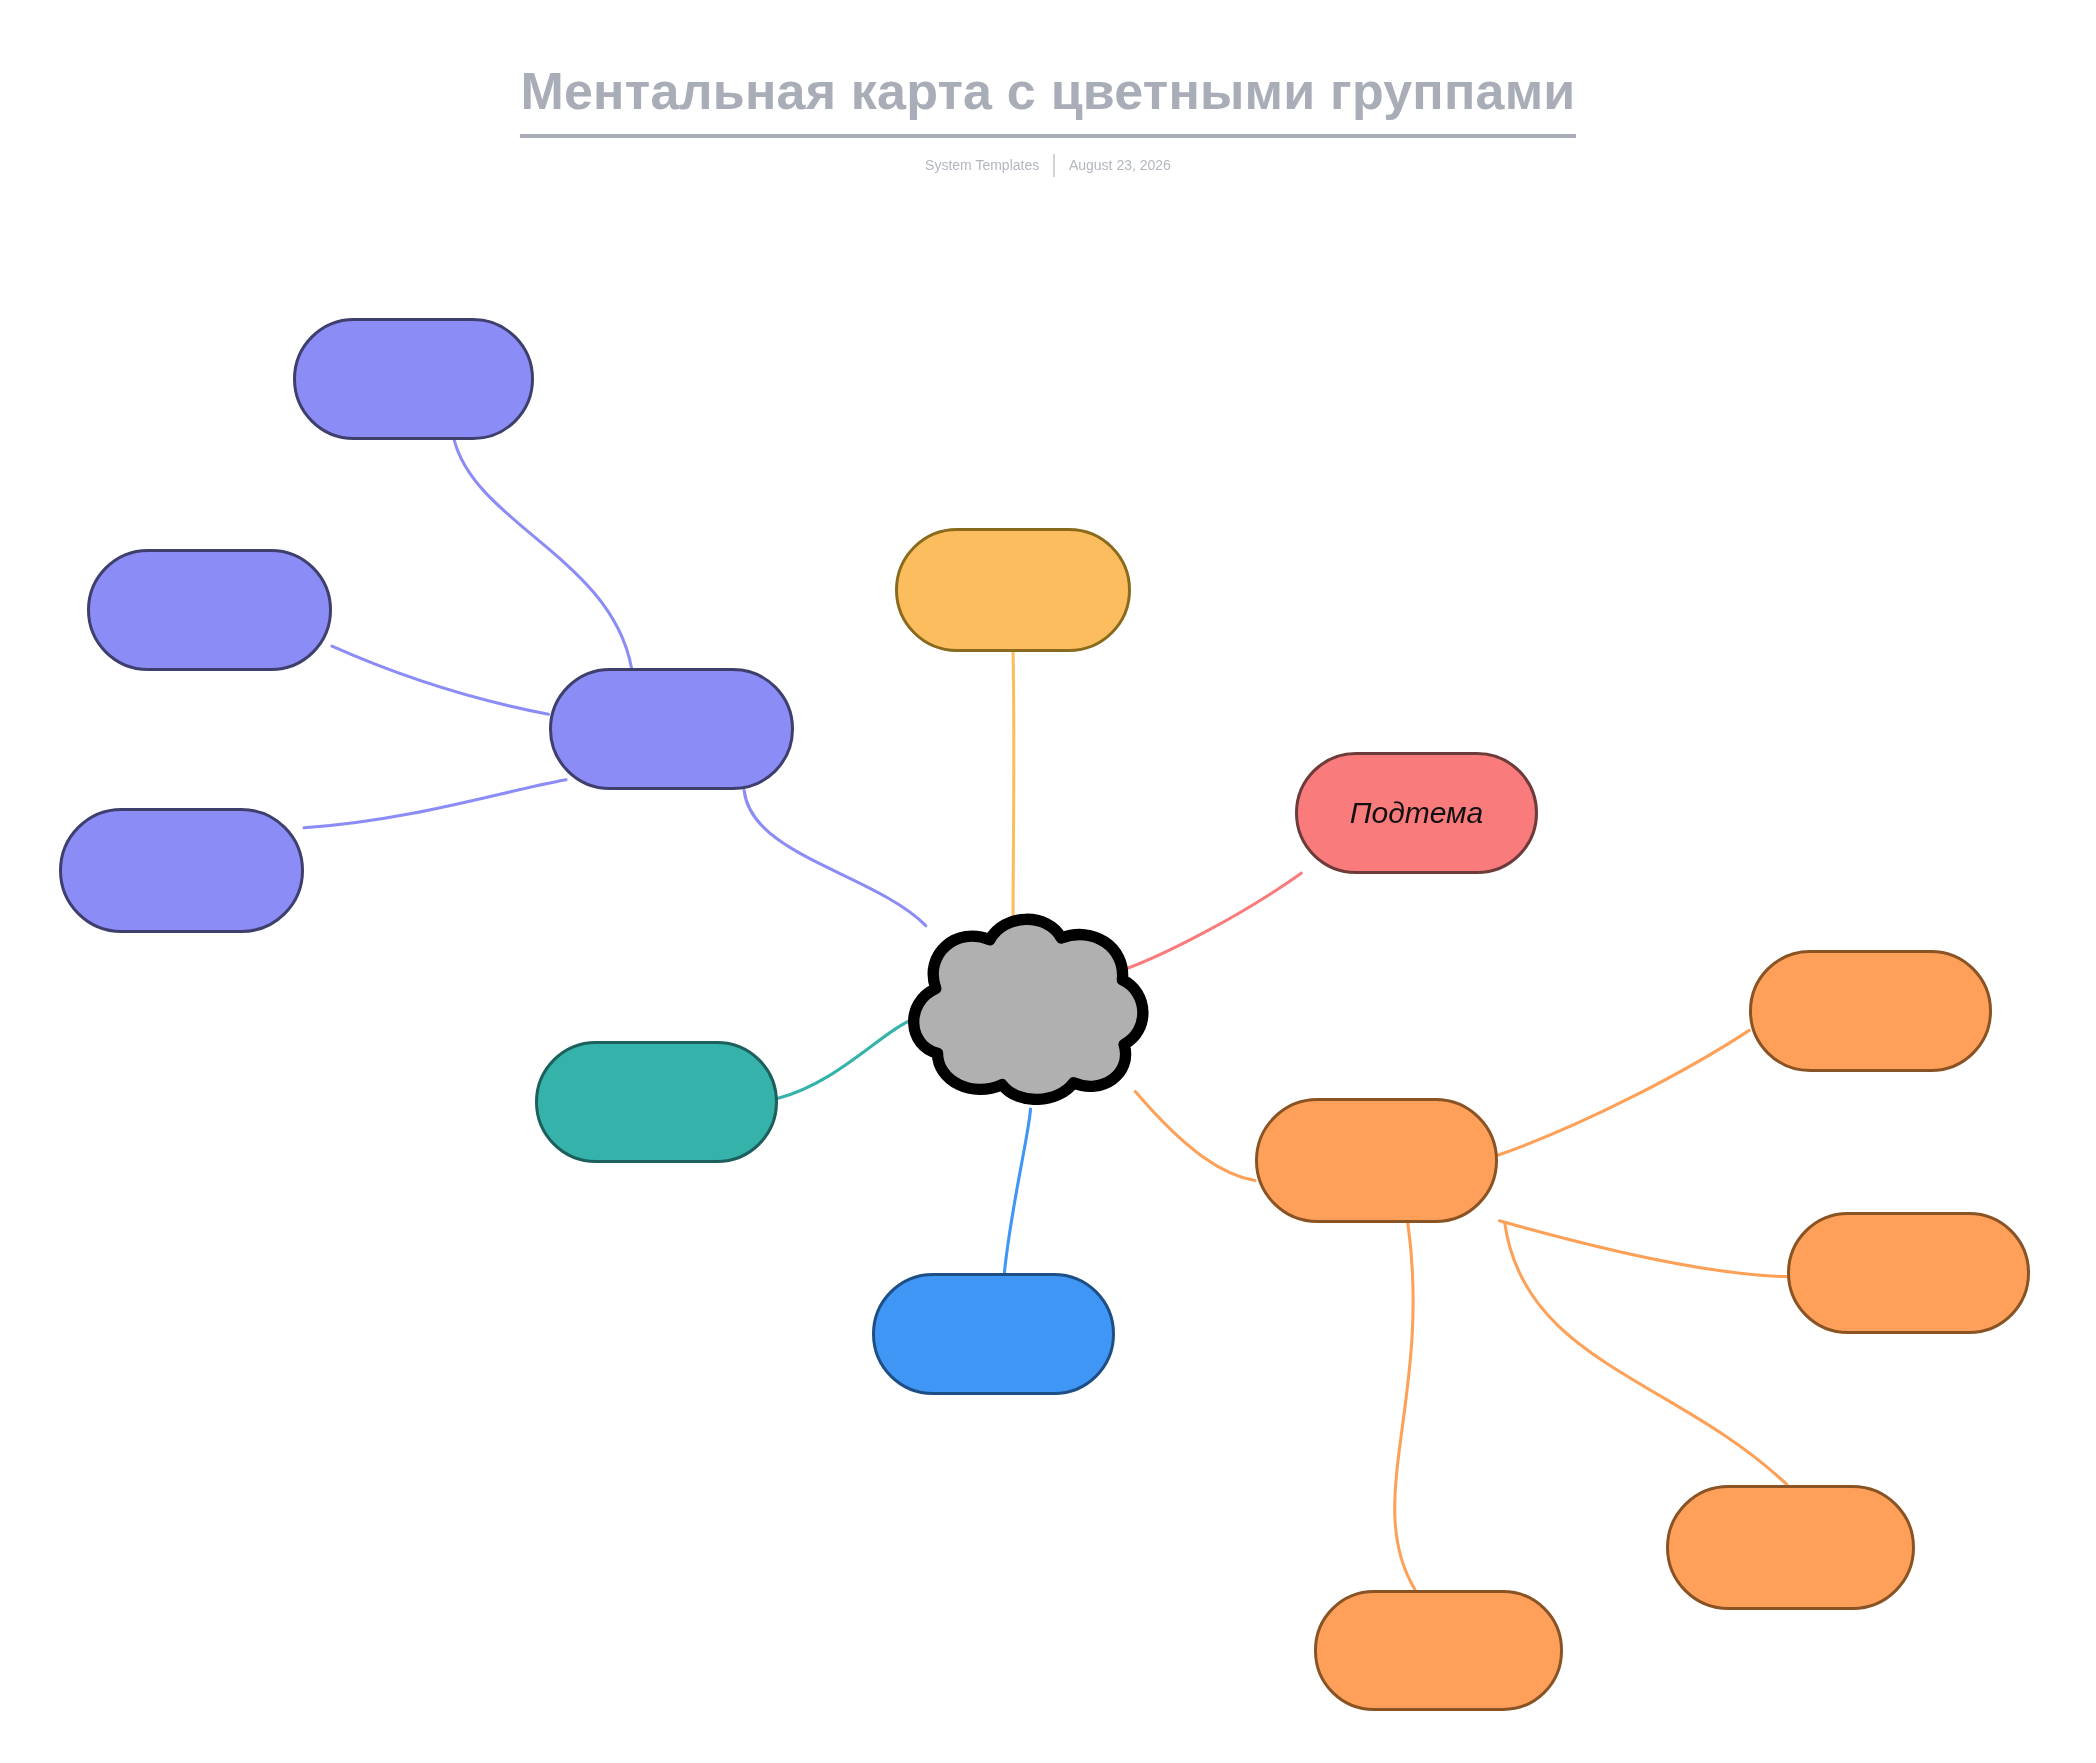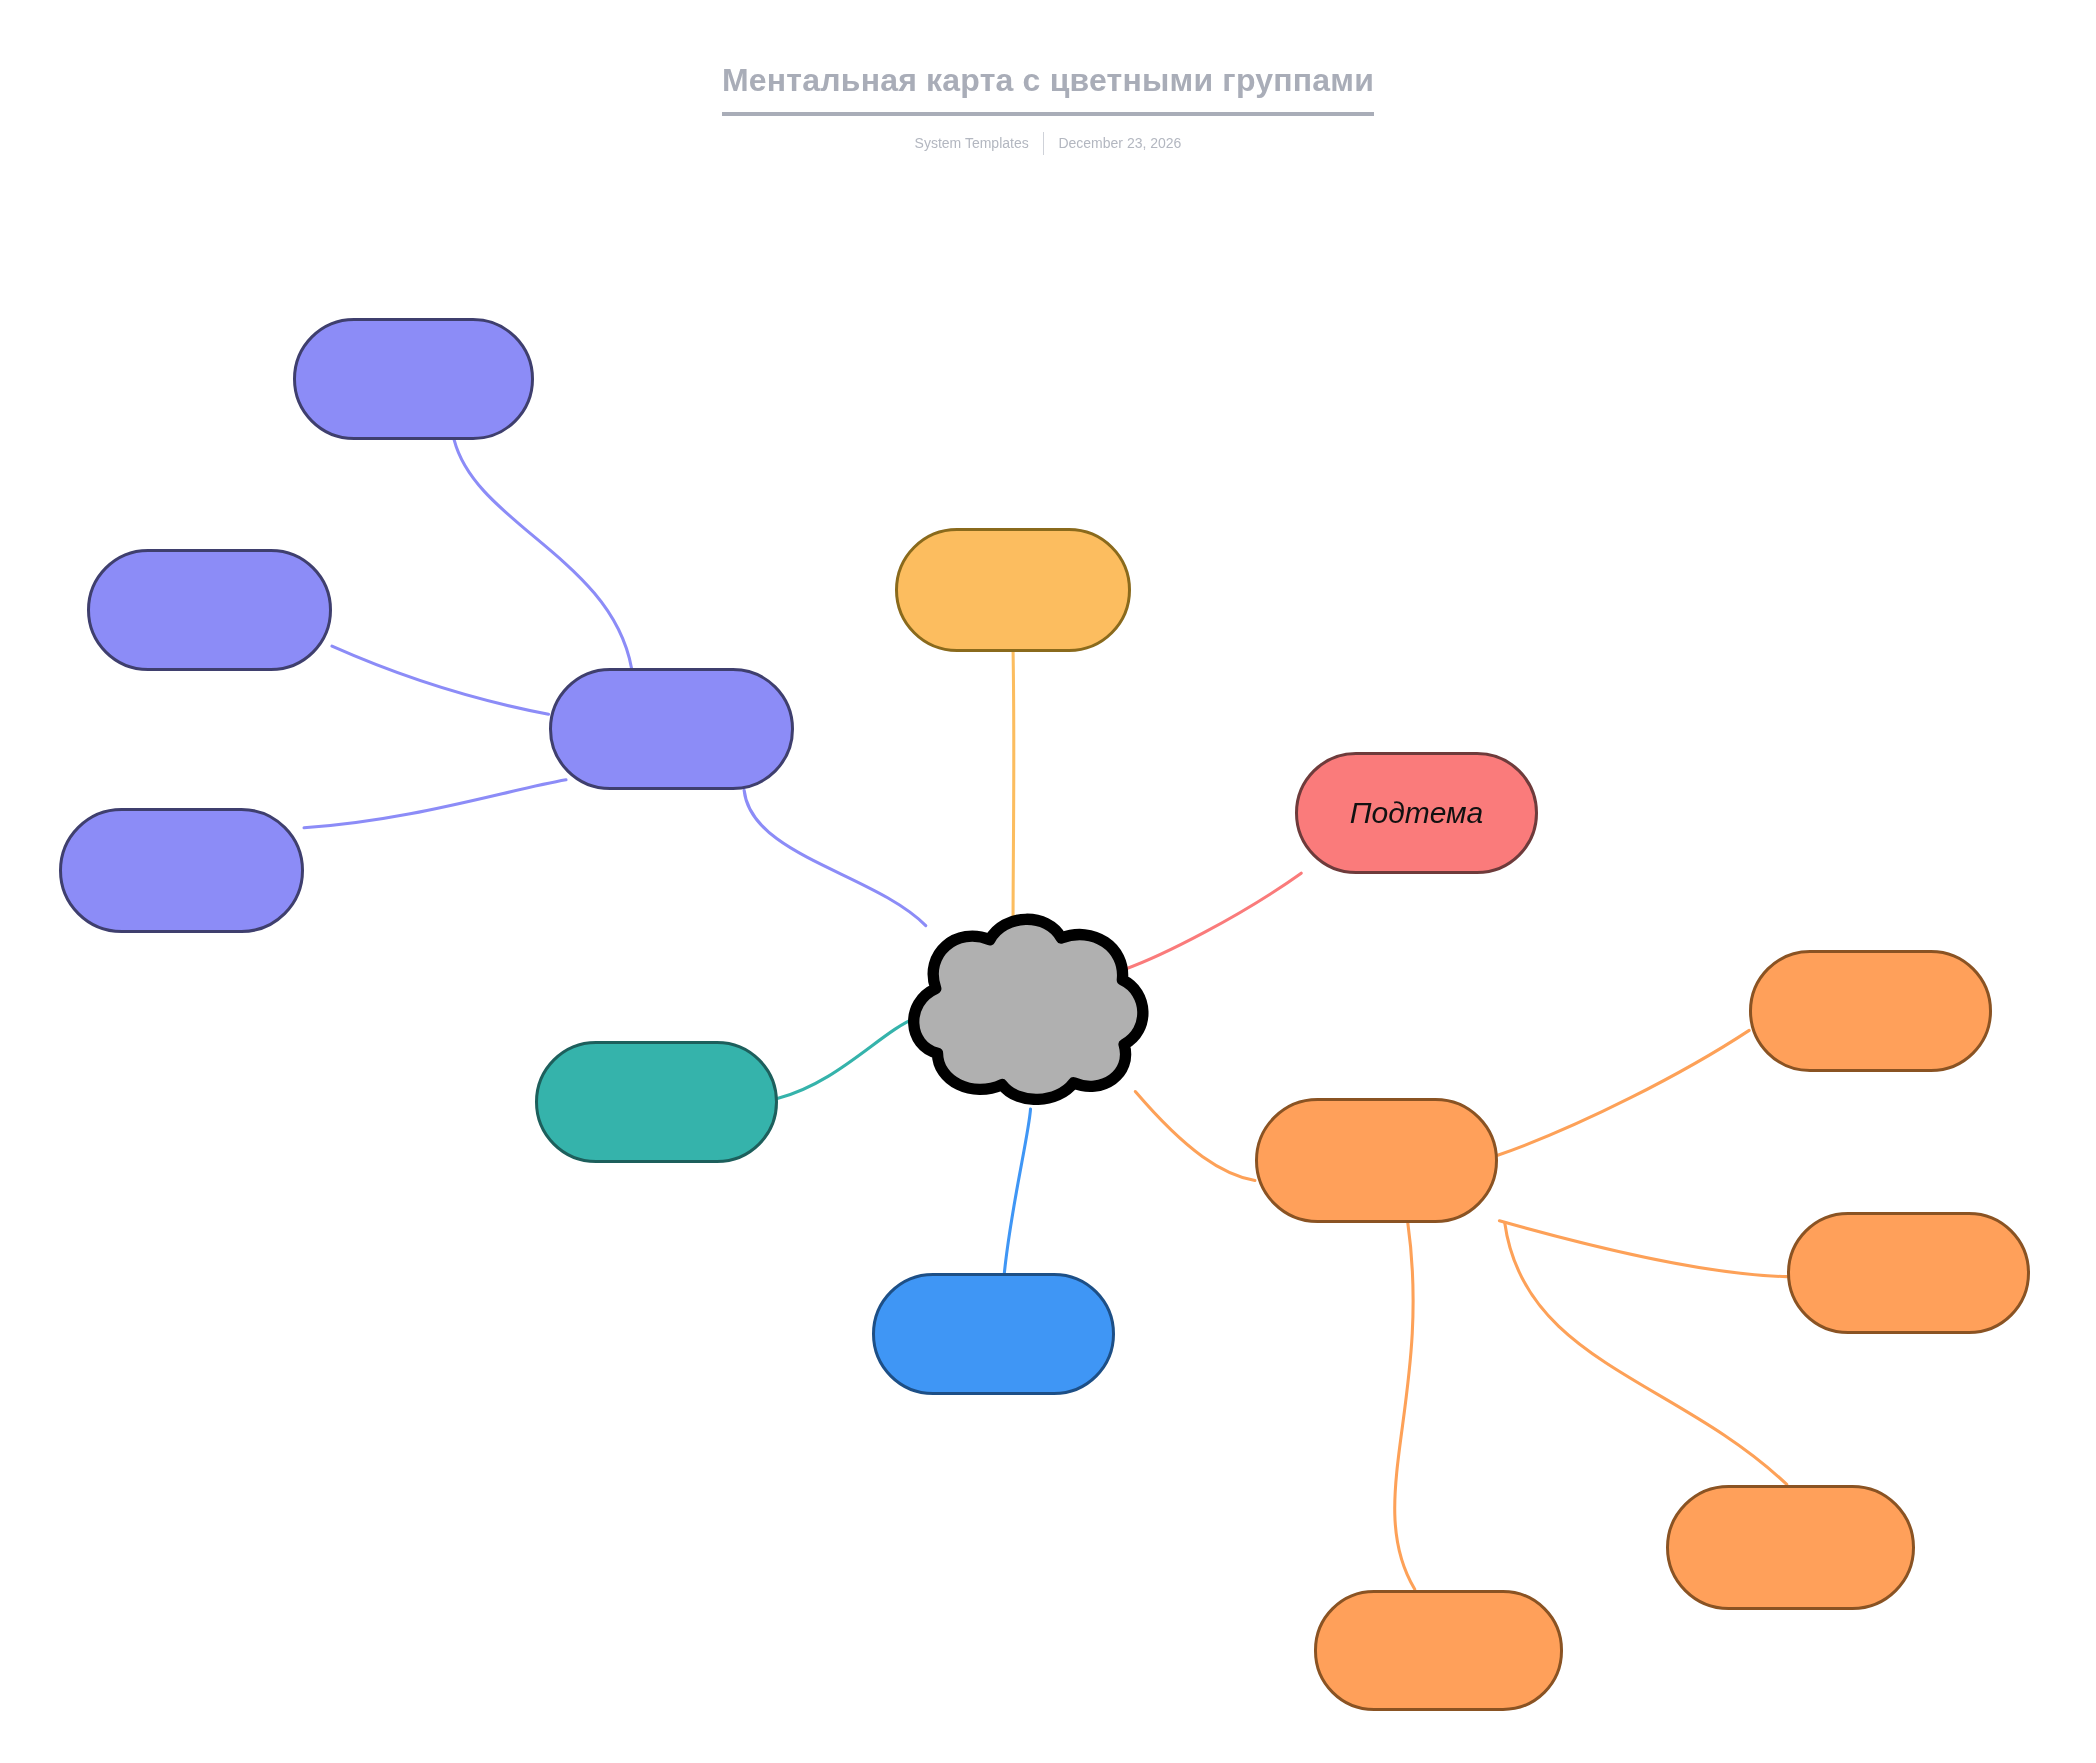--- a/index.html
+++ b/index.html
@@ -20,21 +20,21 @@
   #header {
     position: absolute;
     top: 0;
     left: 0;
     width: 2096px;
     text-align: center;
     padding-top: 63px;
   }
   #map-title {
     font-family: "Liberation Sans", sans-serif;
-    font-size: 32px;
+    font-size: 52px;
     font-weight: bold;
     color: #a9adb8;
     letter-spacing: 0.2px;
     margin: 0;
     display: inline-block;
     padding-bottom: 14px;
     border-bottom: 4.4px solid #a9adb8;
     line-height: 1.1;
   }
   #subtitle-row {
@@ -101,21 +101,21 @@
   .node-cloud svg { display: block; }
 </style>
 </head>
 <body>
 
 <div id="header">
   <h1 id="map-title">Ментальная карта с цветными группами</h1>
   <div id="subtitle-row">
     <span>System Templates</span>
     <span id="subtitle-divider"></span>
-    <span>December 23, 2026</span>
+    <span>August 23, 2026</span>
   </div>
 </div>
 
 <div id="canvas">
   <svg id="edge-layer" viewBox="0 0 2400 2019" width="2096" height="1763" xmlns="http://www.w3.org/2000/svg">
       <path d="M 852 905 C 860 980 1000 1000 1060 1060" fill="none" stroke="#8c8cf7" stroke-width="3.5" stroke-linecap="round"></path>
       <path d="M 520 504 C 545 600 700 640 723 765" fill="none" stroke="#8c8cf7" stroke-width="3.5" stroke-linecap="round"></path>
       <path d="M 380 740 C 470 780 560 805 628 818" fill="none" stroke="#8c8cf7" stroke-width="3.5" stroke-linecap="round"></path>
       <path d="M 348 948 C 470 940 580 905 648 893" fill="none" stroke="#8c8cf7" stroke-width="3.5" stroke-linecap="round"></path>
       <path d="M 1160 746 C 1162 860 1160 980 1160 1050" fill="none" stroke="#fcbd5f" stroke-width="3.5" stroke-linecap="round"></path>

